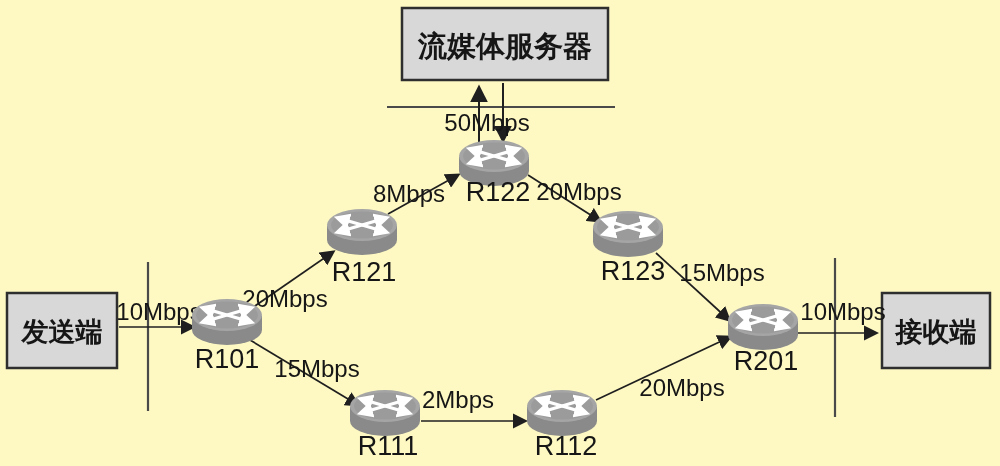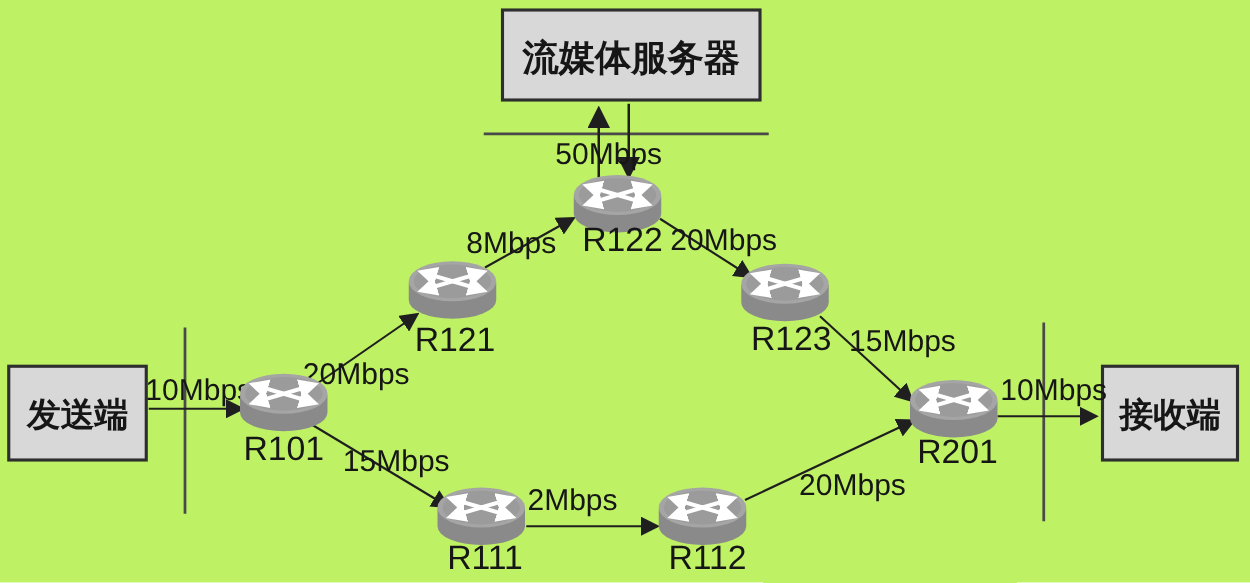--- a/index.html
+++ b/index.html
@@ -1,17 +1,17 @@
 <!DOCTYPE html>
 <html><head>
 <meta charset="utf-8">
 <style>
   html,body{margin:0;padding:0;background:#ffffff;}
   .stage{
-    position:relative;width:1000px;height:466px;background:#bef264;overflow:hidden;
+    position:relative;width:1000px;height:466px;background:#fef9c3;overflow:hidden;
     font-family:"Liberation Sans",sans-serif;
   }
   svg text{
     font-family:"Liberation Sans",sans-serif;
     fill:#161616;
   }
   .bw{font-size:24px;}
   .rlabel{font-size:27px;}
   .cjk-big{font-size:29px;font-weight:bold;}
   .cjk{font-size:27px;font-weight:bold;}

